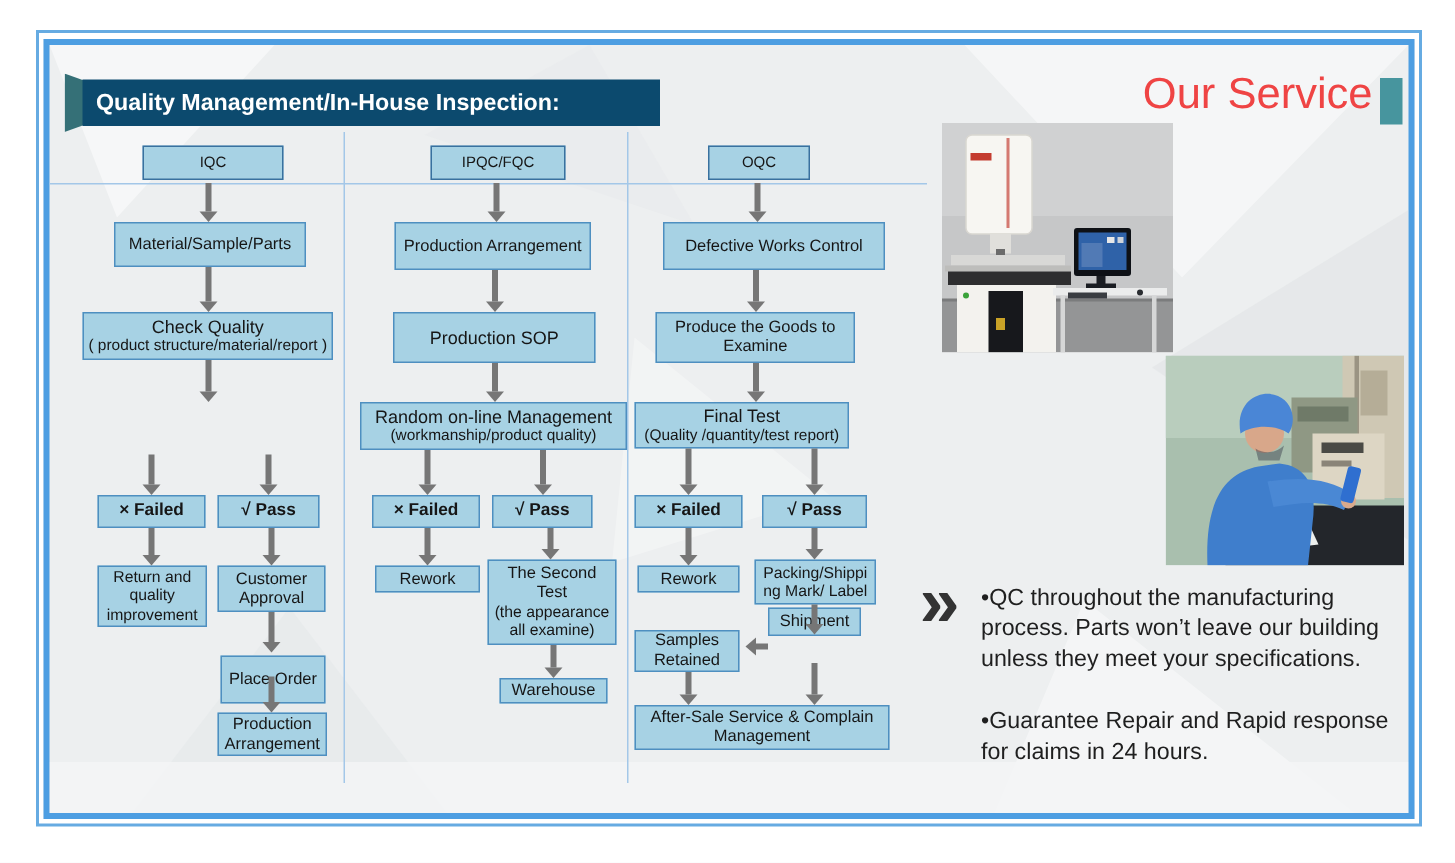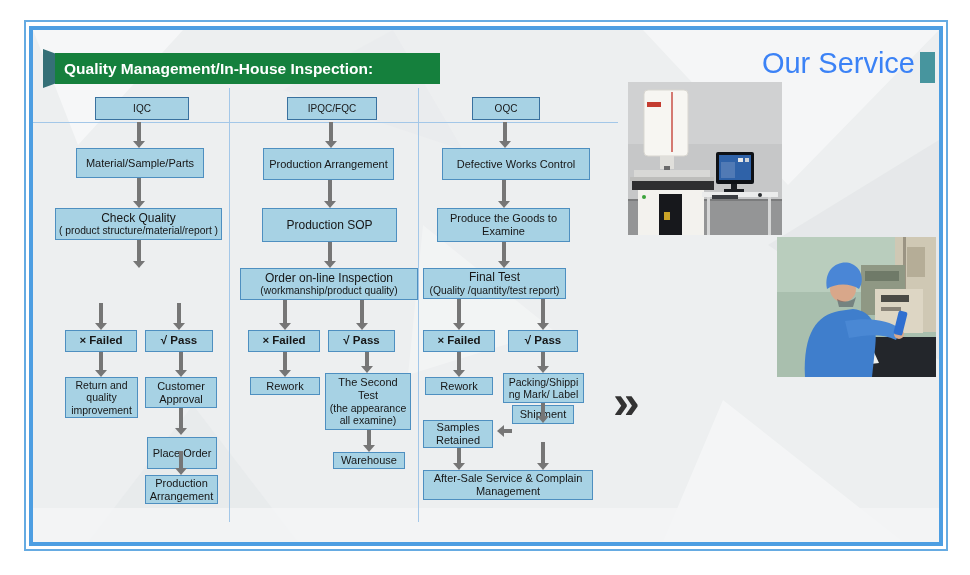--- a/index.html
+++ b/index.html
@@ -3,21 +3,21 @@
 <meta charset="utf-8">
 <style>
   html,body{margin:0;padding:0;background:#fff;}
   .page{position:relative;width:970px;height:575px;background:#ffffff;overflow:hidden;
         font-family:"Liberation Sans",sans-serif;}
   .frame-outer{position:absolute;left:24px;top:20px;width:920px;height:527px;border:2px solid #66abe2;}
   .frame-inner{position:absolute;left:29px;top:26px;width:906px;height:512px;border:4px solid #4d9ee2;
                background:#edeff0;overflow:hidden;}
   .frame-inner svg{display:block;width:100%;height:100%;}
   
-  .banner{position:absolute;left:55px;top:53px;width:385px;height:31px;background:#15803d;
+  .banner{position:absolute;left:55px;top:53px;width:385px;height:31px;background:#0c4a6e;
           color:#fff;font-weight:bold;font-size:15.5px;line-height:31px;padding-left:9px;
           box-sizing:border-box;white-space:nowrap;}
   .banner-fold{position:absolute;left:43px;top:49px;width:13px;height:39px;background:#357077;
                clip-path:polygon(0 0,100% 12%,100% 88%,0 100%);}
   
   .vline{position:absolute;width:1px;background:#a3c7e8;top:88px;height:434px;}
   .hline{position:absolute;height:1px;background:#a3c7e8;left:33px;top:122px;width:585px;}
   
   .node{position:absolute;background:#a7d2e4;border:1px solid #4e8fc0;box-sizing:border-box;
         display:flex;flex-direction:column;align-items:center;justify-content:center;
@@ -29,21 +29,21 @@
   .s10{font-size:10.5px;}
   .fp{font-weight:600;font-size:11.5px;}
   
   .va{position:absolute;width:4px;background:#767676;}
   .va::after{content:"";position:absolute;left:-4px;bottom:-7px;width:0;height:0;
              border:6px solid transparent;border-bottom:none;border-top:7px solid #767676;}
   .ha{position:absolute;height:4px;background:#767676;}
   .ha::after{content:"";position:absolute;top:-4px;left:-7px;width:0;height:0;
              border:6px solid transparent;border-left:none;border-right:7px solid #767676;}
   
-  .service-title{position:absolute;left:745px;top:48px;width:170px;font-size:29px;color:#3b82f6;
+  .service-title{position:absolute;left:745px;top:48px;width:170px;font-size:29px;color:#ef4444;
                  text-align:right;line-height:1.05;}
   .service-tab{position:absolute;left:920px;top:52px;width:15px;height:31px;background:#47959e;}
   .photo{position:absolute;overflow:hidden;}
   .photo svg{display:block;}
   .photo1{left:628px;top:82px;width:154px;height:153px;}
   .photo2{left:777px;top:237px;width:159px;height:140px;}
   .chev{position:absolute;left:613px;top:378px;font-size:48px;font-weight:bold;color:#333;line-height:1;}
   .bullets{position:absolute;left:654px;top:389px;width:288px;font-size:15.5px;color:#1f1f1f;line-height:1.32;}
   .bullets p{margin:0 0 21px 0;}
 </style>
@@ -93,21 +93,21 @@
   <div class="va" style="left:177px;top:303px;height:20px"></div>
   <div class="va" style="left:99px;top:352px;height:18px"></div>
   <div class="va" style="left:179px;top:352px;height:18px"></div>
   <div class="va" style="left:179px;top:408px;height:20px"></div>
   <div class="va" style="left:179px;top:451px;height:17px"></div>
 
   <div class="node hdr" style="left:287px;top:97px;width:90px;height:23px">IPQC/FQC</div>
   <div class="node" style="left:263px;top:148px;width:131px;height:32px">Production Arrangement</div>
   <div class="node t" style="left:262px;top:208px;width:135px;height:34px">Production SOP</div>
   <div class="node" style="left:240px;top:268px;width:178px;height:32px">
-    <span class="t">Order on-line Inspection</span>
+    <span class="t">Random on-line Management</span>
     <span class="s">(workmanship/product quality)</span>
   </div>
   <div class="node fp" style="left:248px;top:330px;width:72px;height:22px">× Failed</div>
   <div class="node fp" style="left:328px;top:330px;width:67px;height:22px">√ Pass</div>
   <div class="node" style="left:250px;top:377px;width:70px;height:18px">Rework</div>
   <div class="node" style="left:325px;top:373px;width:86px;height:57px">
     <span>The Second Test</span>
     <span class="s10">(the appearance all examine)</span>
   </div>
   <div class="node" style="left:333px;top:452px;width:72px;height:17px">Warehouse</div>
@@ -205,14 +205,18 @@
       <path d="M68 84 C94 80 110 83 124 92 L119 103 C104 96 90 98 72 101 Z" fill="#4a88d4"></path>
       <circle cx="122" cy="97" r="5" fill="#d9a98c"></circle>
       <rect x="119" y="74" width="9" height="24" rx="2" fill="#2f6fd0" transform="rotate(14 123 86)"></rect>
       <circle cx="66" cy="52" r="13" fill="#d8a78a"></circle>
       <path d="M50 52 C46 30 64 22 75 27 C86 32 87 45 82 52 C74 46 58 46 50 52 Z" fill="#4a86d6"></path>
       <path d="M60 62 C66 66 74 65 79 60 L76 70 L62 70 Z" fill="#35394a" opacity="0.45"></path>
     </svg>
   </div>
 
   <div class="chev">»</div>
+  <div class="bullets">
+    <p>•QC throughout the manufacturing process. Parts won’t leave our building unless they meet your specifications.</p>
+    <p>•Guarantee Repair and Rapid response for claims in 24 hours.</p>
+  </div>
 
 </div>
 
 </body></html>

